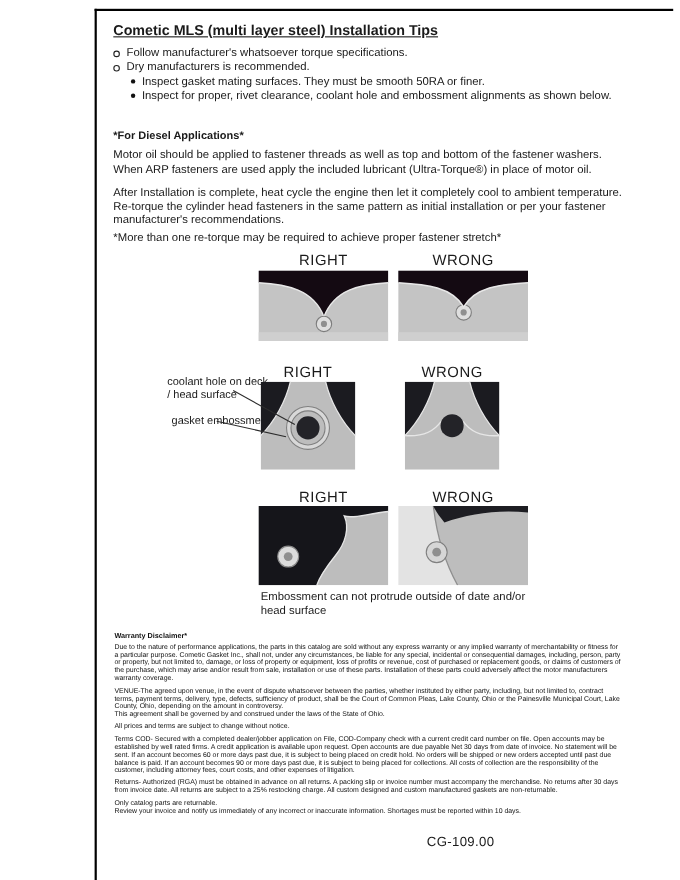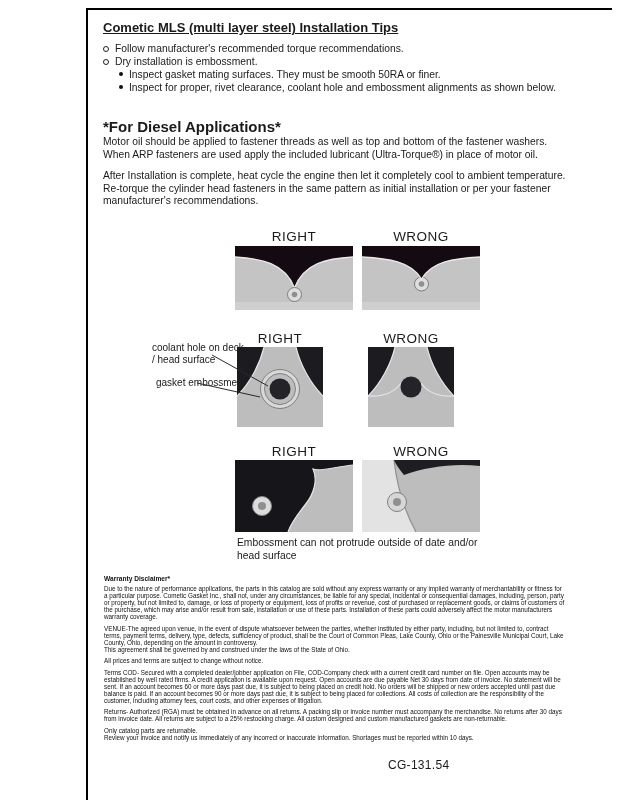--- a/index.html
+++ b/index.html
@@ -7,21 +7,21 @@
         font-family:"Liberation Sans", sans-serif;color:#1a1a1a;}
   .rule-v{position:absolute;left:86px;top:8px;width:2px;height:792px;background:#000;}
   .rule-h{position:absolute;left:86px;top:8px;height:2px;width:526px;background:#000;}
   .abs{position:absolute;}
   .title{left:103px;top:20px;font-size:13px;font-weight:bold;text-decoration:underline;}
   .tips{left:101px;top:42px;width:478px;font-size:10.3px;line-height:13px;}
   .b{display:flex;}
   .b .mk{flex:0 0 auto;width:4px;height:4px;border:1px solid #222;border-radius:50%;margin:4px 6px 0 2px;}
   .b.sub{padding-left:16px;}
   .b.sub .mk{border:none;background:#111;}
-  .h2{left:103px;top:118px;font-size:15px;font-weight:bold;}
+  .h2{left:103px;top:118px;font-size:10px;font-weight:bold;}
   .para{font-size:10.3px;line-height:12.5px;width:468px;}
   .p1{left:103px;top:136px;}
   .p2{left:103px;top:170px;}
   .note{left:103px;top:211px;font-size:10.3px;}
   .dlabel{font-size:13.5px;letter-spacing:.5px;text-align:center;width:118px;}
   .dlabel.sm{width:86px;}
   .cap{font-size:10.3px;}
   .panel{line-height:0;}
   .callout{font-size:10px;line-height:11.5px;}
   .c1{left:122px;top:342px;width:94px;margin-left:30px;}
@@ -38,39 +38,40 @@
 <div class="page">
 
   <div class="rule-h"></div>
   <div class="rule-v"></div>
 
   <div class="abs title">Cometic MLS (multi layer steel) Installation Tips</div>
 
   <div class="abs tips">
     <div class="b">
       <span class="mk"></span>
-      <span>Follow manufacturer's recommended torque recommendations.</span>
+      <span>Follow manufacturer's whatsoever torque specifications.</span>
     </div>
     <div class="b">
       <span class="mk"></span>
-      <span>Dry installation is embossment.</span>
+      <span>Dry manufacturers is recommended.</span>
     </div>
     <div class="b sub">
       <span class="mk"></span>
       <span>Inspect gasket mating surfaces.  They must be smooth 50RA or finer.</span>
     </div>
     <div class="b sub">
       <span class="mk"></span>
       <span>Inspect for proper, rivet clearance, coolant hole and embossment alignments as shown below.</span>
     </div>
   </div>
 
   <div class="abs h2">*For Diesel Applications*</div>
   <div class="abs para p1">Motor oil should be applied to fastener threads as well as top and bottom of the fastener washers. When ARP fasteners are used apply the included lubricant (Ultra-Torque®) in place of motor oil.</div>
   <div class="abs para p2">After Installation is complete, heat cycle the engine then let it completely cool to ambient temperature. Re-torque the cylinder head fasteners in the same pattern as initial installation or per your fastener manufacturer's recommendations.</div>
+  <div class="abs note">*More than one re-torque may be required to achieve proper fastener stretch*</div>
 
   <div class="abs dlabel" style="left:235px;top:229px;">RIGHT</div>
   <div class="abs dlabel" style="left:362px;top:229px;">WRONG</div>
 
   <div class="abs panel" style="left:235px;top:246px;">
     <svg width="118" height="64" viewBox="0 0 118 64">
       <rect width="118" height="64" fill="#c4c4c4"></rect>
       <rect y="56" width="118" height="8" fill="#cfcfcf"></rect>
       <path d="M0 0 H118 V11 C92 12.5 69 17 59.5 42 C50 17 26 12.5 0 11 Z" fill="#140a12"></path>
       <path d="M118 11 C92 12.5 69 17 59.5 42 C50 17 26 12.5 0 11" fill="none" stroke="#e8e8e8" stroke-width="1.3"></path>
@@ -156,15 +157,15 @@
     <p>Due to the nature of performance applications, the parts in this catalog are sold without any express warranty or any implied warranty of merchantability or fitness for a particular purpose.  Cometic Gasket Inc., shall not, under any circumstances, be liable for any special, incidental or consequential damages, including, person, party or property, but not limited to, damage, or loss of property or equipment, loss of profits or revenue, cost of purchased or replacement goods, or claims of customers of the purchase, which may arise and/or result from sale, installation or use of these parts.  Installation of these parts could adversely affect the motor manufacturers warranty coverage.</p>
     <p>VENUE-The agreed upon venue, in the event of dispute whatsoever between the parties, whether instituted by either party, including, but not limited to, contract terms, payment terms, delivery, type, defects, sufficiency of product, shall be the Court of Common Pleas, Lake County, Ohio or the Painesville Municipal Court, Lake County, Ohio, depending on the amount in controversy.
 This agreement shall be governed by and construed under the laws of the State of Ohio.</p>
     <p>All prices and terms are subject to change without notice.</p>
     <p>Terms COD- Secured with a completed dealer/jobber application on File, COD-Company check with a current credit card number on file.  Open accounts may be established by well rated firms.  A credit application is available upon request.  Open accounts are due payable Net 30 days from date of invoice.  No statement will be sent.  If an account becomes 60 or more days past due, it is subject to being placed on credit hold.  No orders will be shipped or new orders accepted until past due balance is paid.  If an account becomes 90 or more days past due, it is subject to being placed for collections.  All costs of collection are the responsibility of the customer, including attorney fees, court costs, and other expenses of litigation.</p>
     <p>Returns- Authorized (RGA) must be obtained in advance on all returns.  A packing slip or invoice number must accompany the merchandise.  No returns after 30 days from invoice date.  All returns are subject to a 25% restocking charge.  All custom designed and custom manufactured gaskets are non-returnable.</p>
     <p>Only catalog parts are returnable.
 Review your invoice and notify us immediately of any incorrect or inaccurate information.  Shortages must be reported within 10 days.</p>
   </div>
 
-  <div class="abs code">CG-131.54</div>
+  <div class="abs code">CG-109.00</div>
 
 </div>
 
 </body></html>

